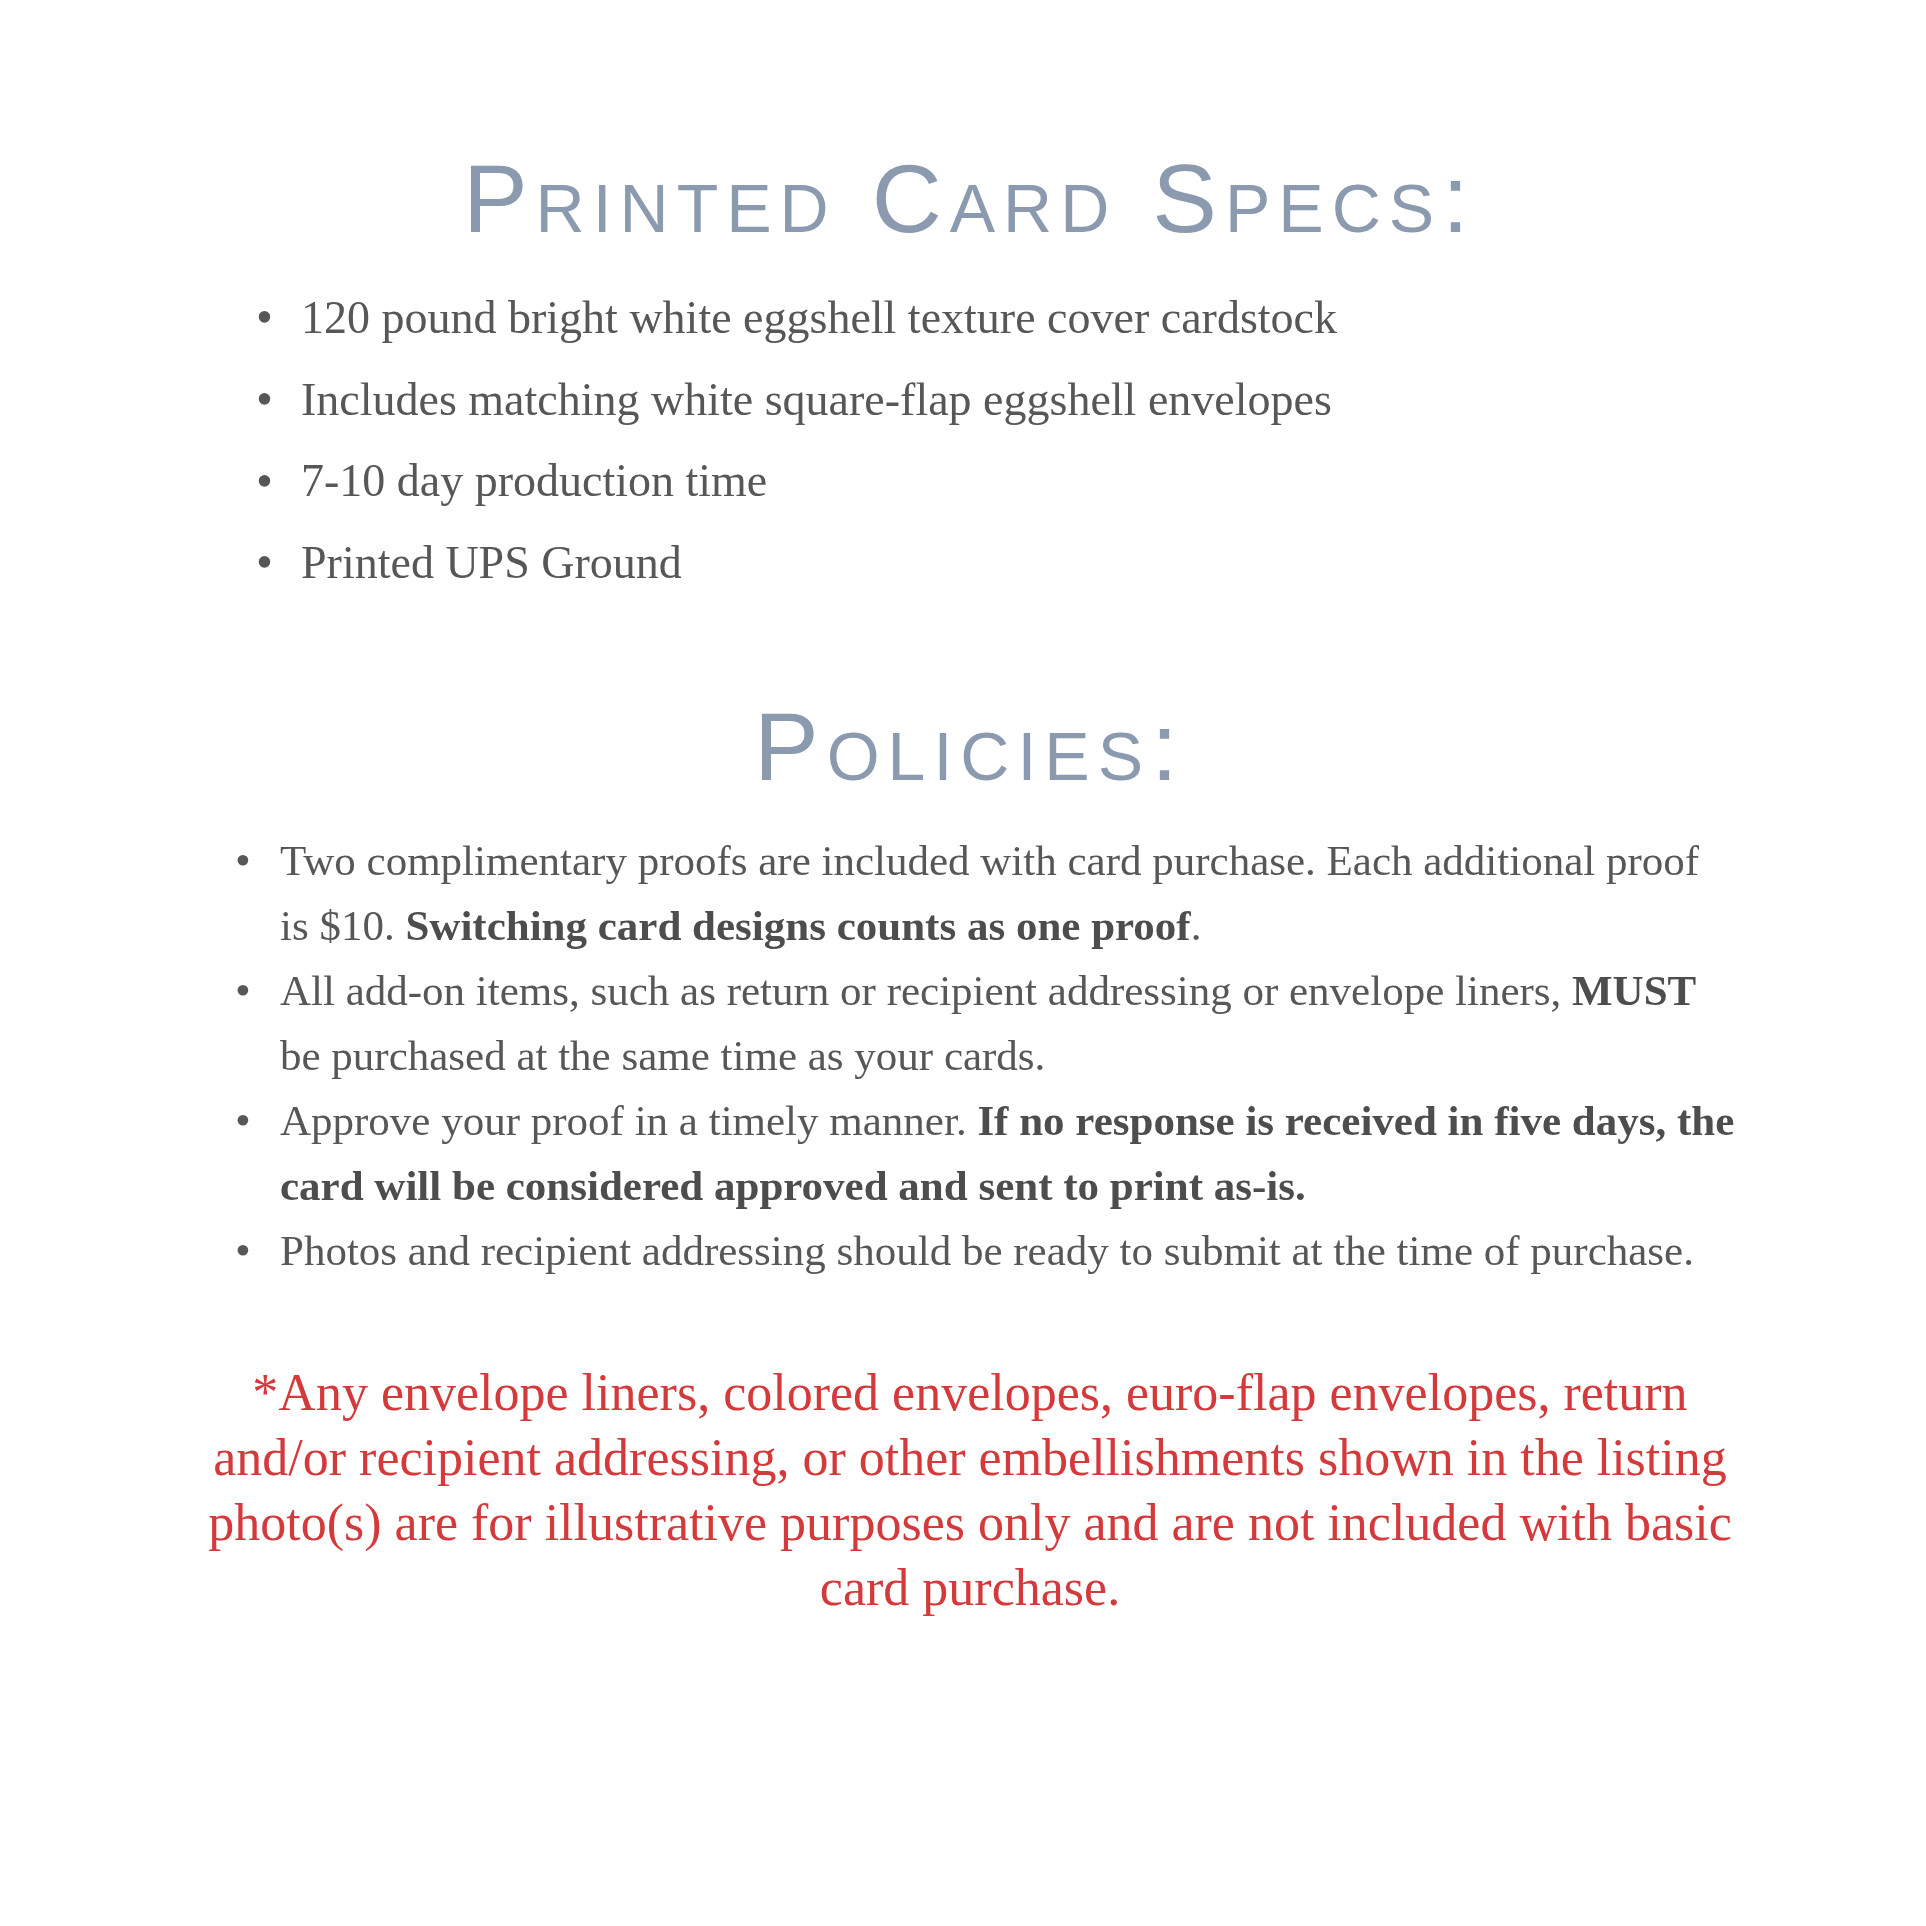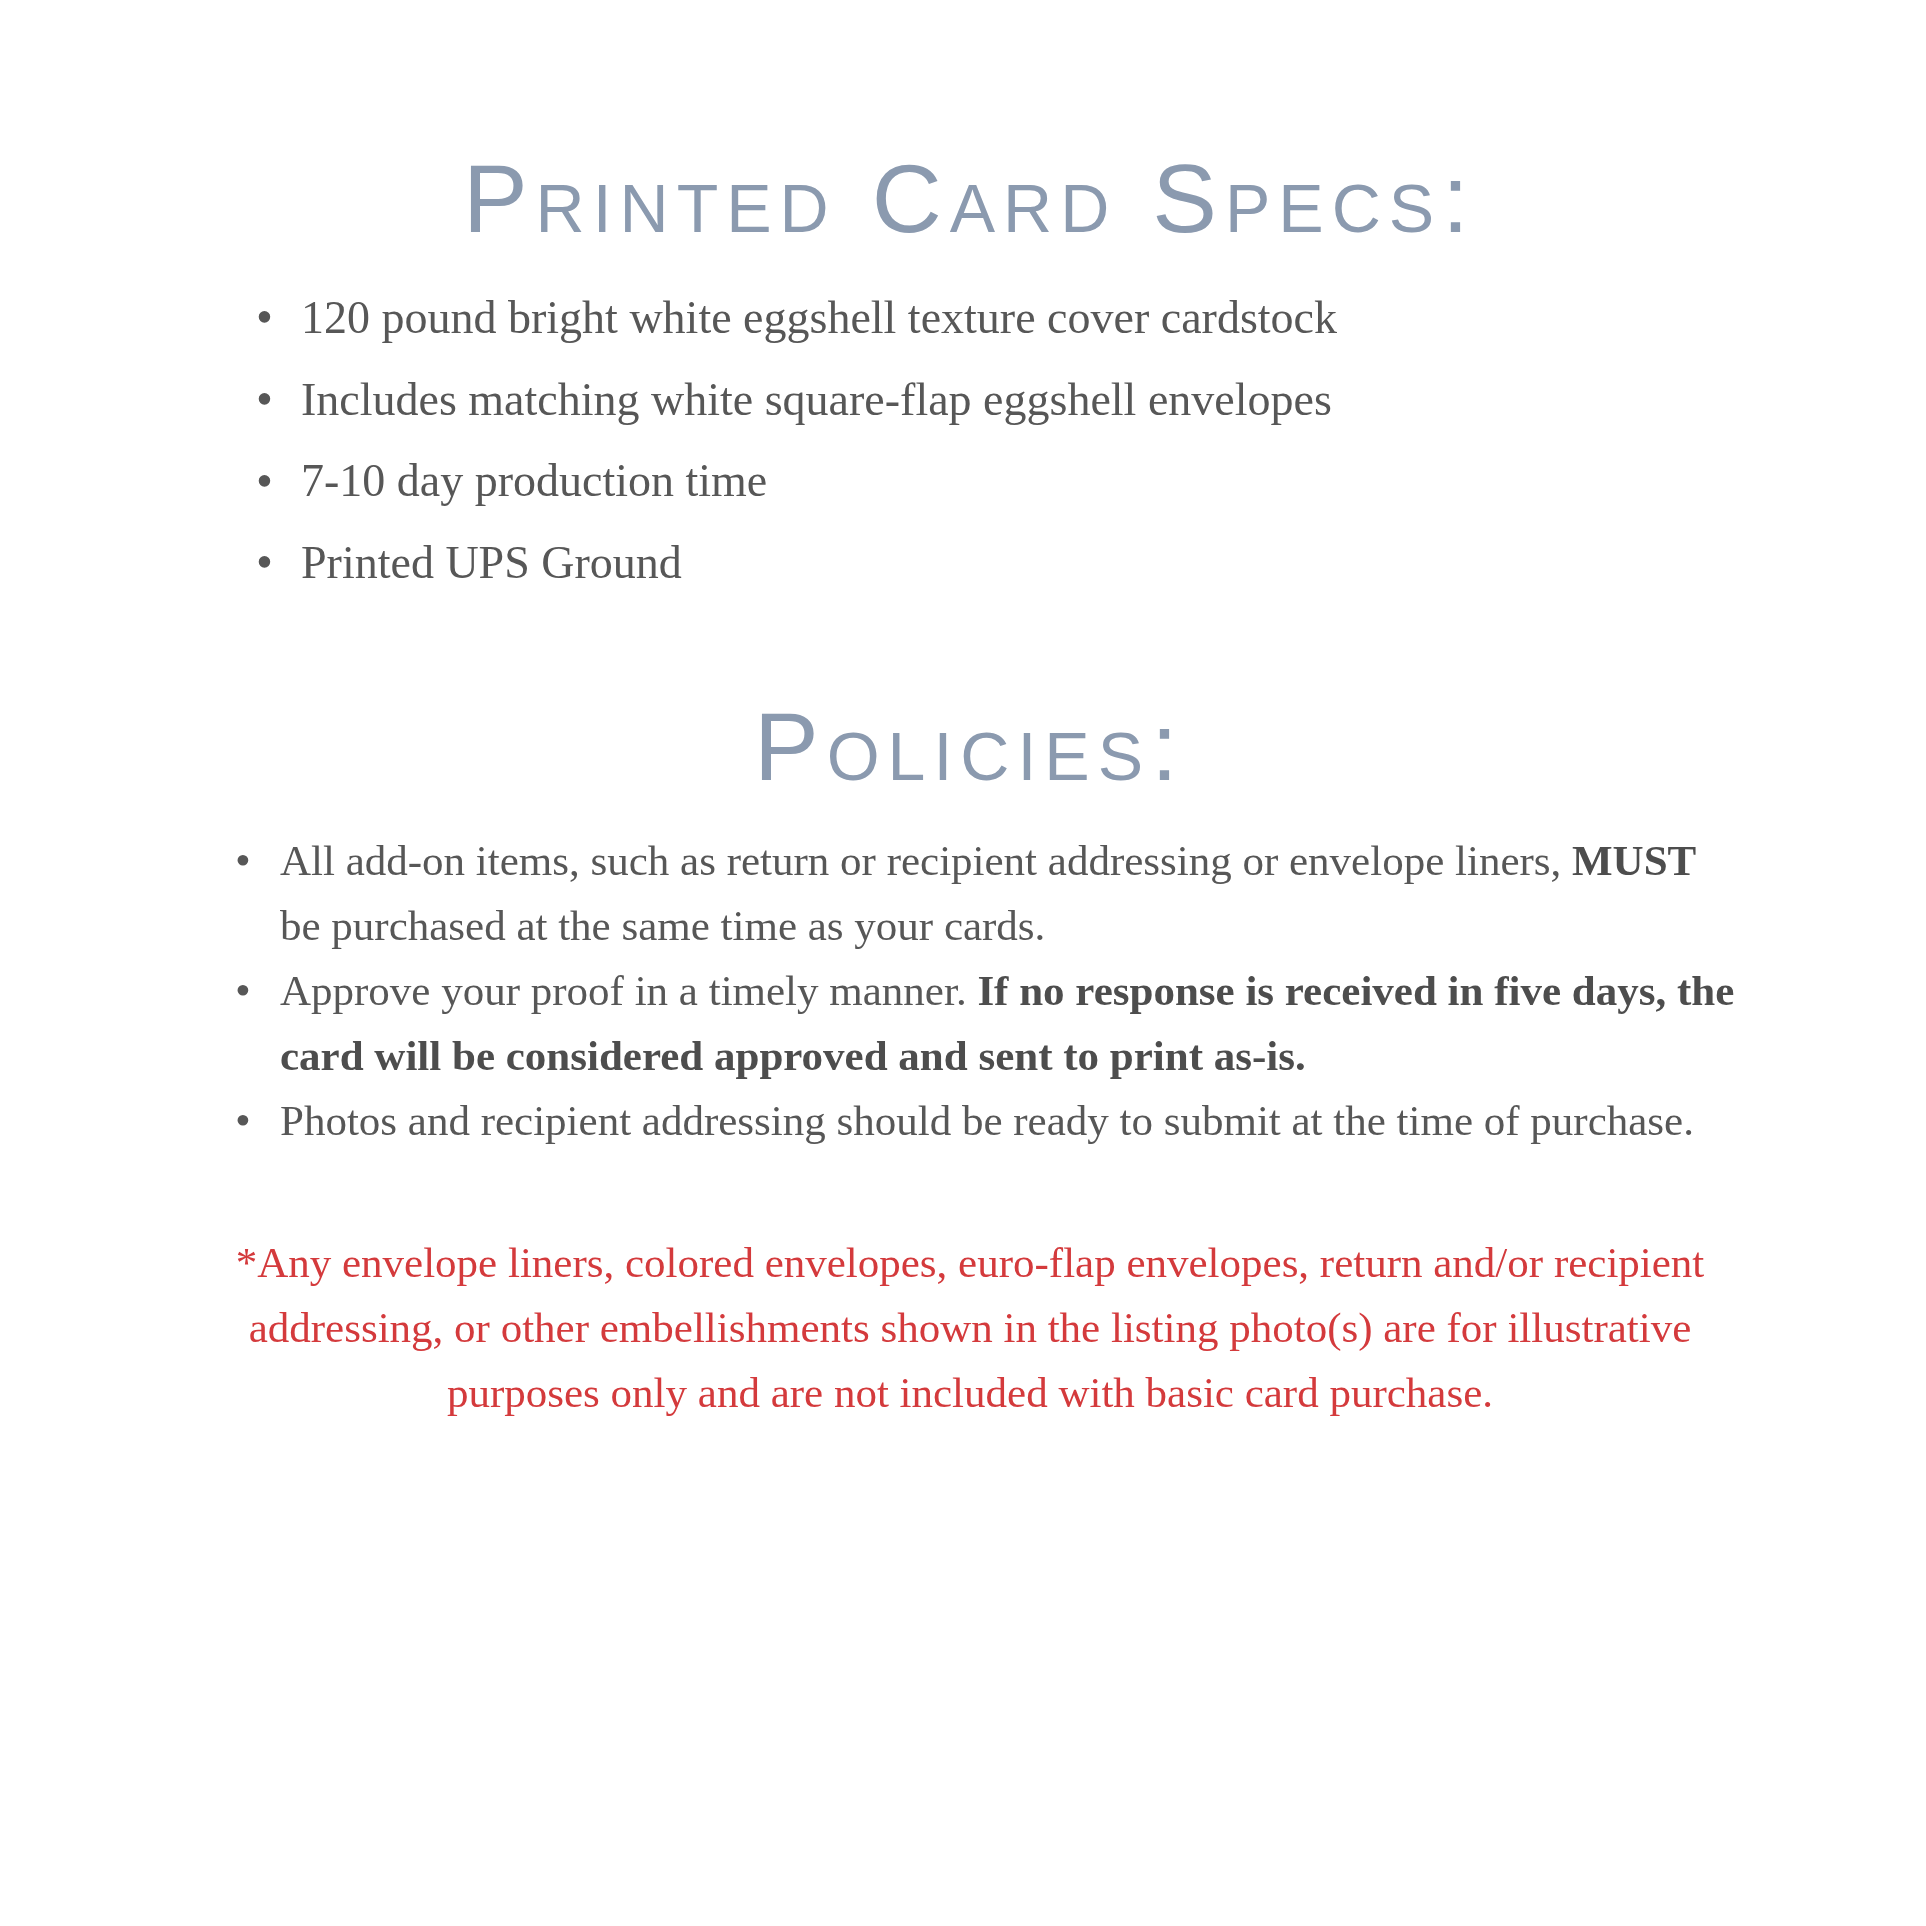--- a/index.html
+++ b/index.html
@@ -72,21 +72,21 @@
     top: 0;
   }
   strong {
     font-weight: bold;
     color: #4d4d4d;
   }
   p.disclaimer {
     margin: 77px auto 0 auto;
     max-width: 1544px;
     text-align: center;
-    font-size: 43px;
+    font-size: 52px;
     line-height: 65px;
     color: var(--red, #d43a3c);
   }
 </style>
 </head>
 <body>
 
 <div class="sheet">
 
   <h1 class="section-heading">Printed Card Specs:</h1>
@@ -94,20 +94,21 @@
   <ul class="bullet-list specs-list">
       <li>120 pound bright white eggshell texture cover cardstock</li>
       <li>Includes matching white square-flap eggshell envelopes</li>
       <li>7-10 day production time</li>
       <li>Printed UPS Ground</li>
     </ul>
 
   <h1 class="section-heading policies">Policies:</h1>
 
   <ul class="bullet-list policies-list">
+      <li><span>Two complimentary proofs are included with card purchase. Each additional proof is $10. </span><strong>Switching card designs counts as one proof</strong><span>.</span></li>
       <li><span>All add-on items, such as return or recipient addressing or envelope liners, </span><strong>MUST</strong><span> be purchased at the same time as your cards.</span></li>
       <li><span>Approve your proof in a timely manner. </span><strong>If no response is received in five days, the card will be considered approved and sent to print as-is.</strong></li>
       <li><span>Photos and recipient addressing should be ready to submit at the time of purchase.</span></li>
     </ul>
 
   <p class="disclaimer">*Any envelope liners, colored envelopes, euro-flap envelopes, return and/or recipient addressing, or other embellishments shown in the listing photo(s) are for illustrative purposes only and are not included with basic card purchase.</p>
 
 </div>
 
 

